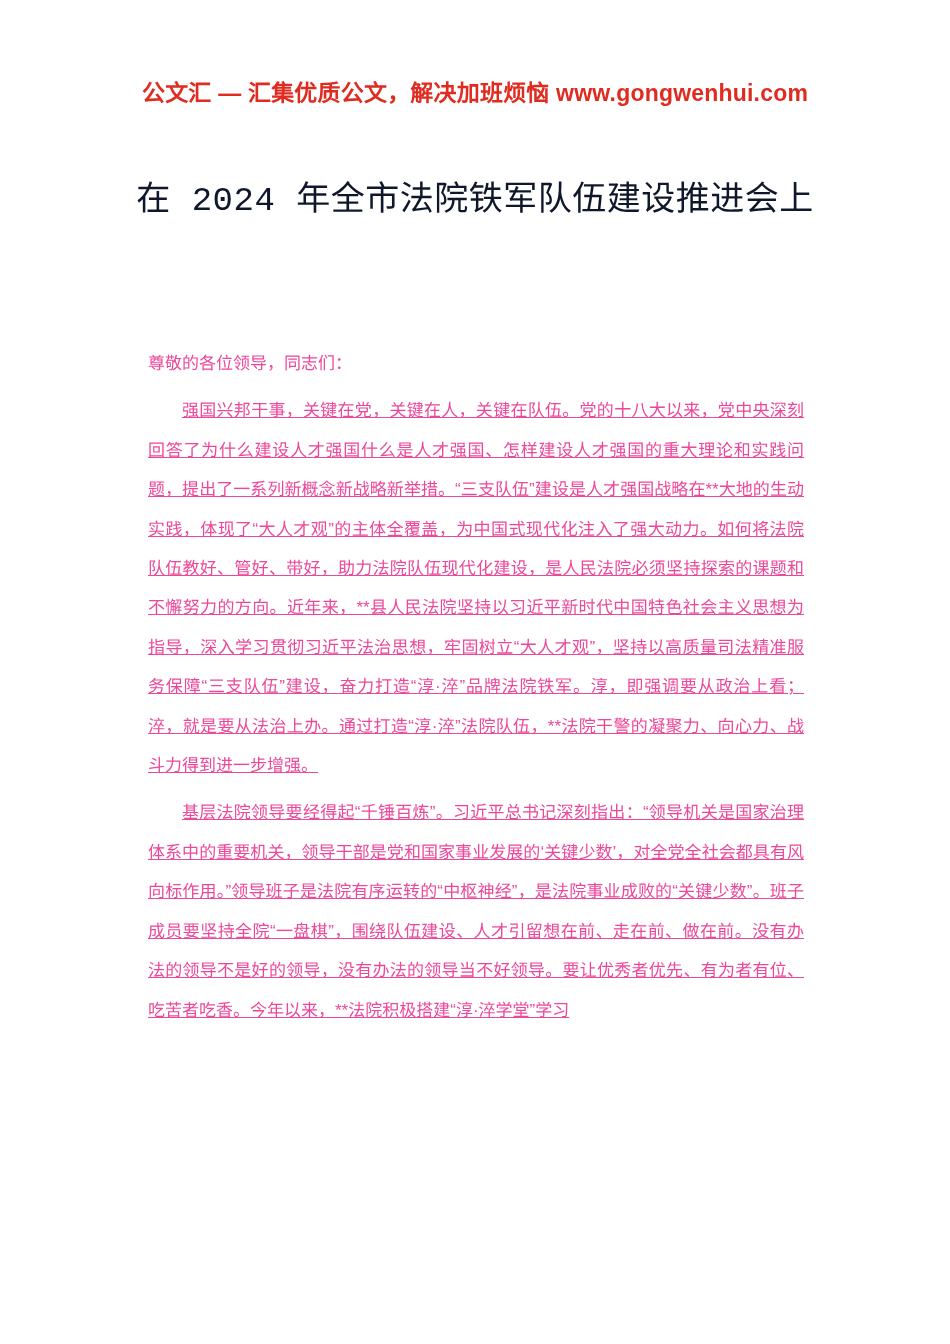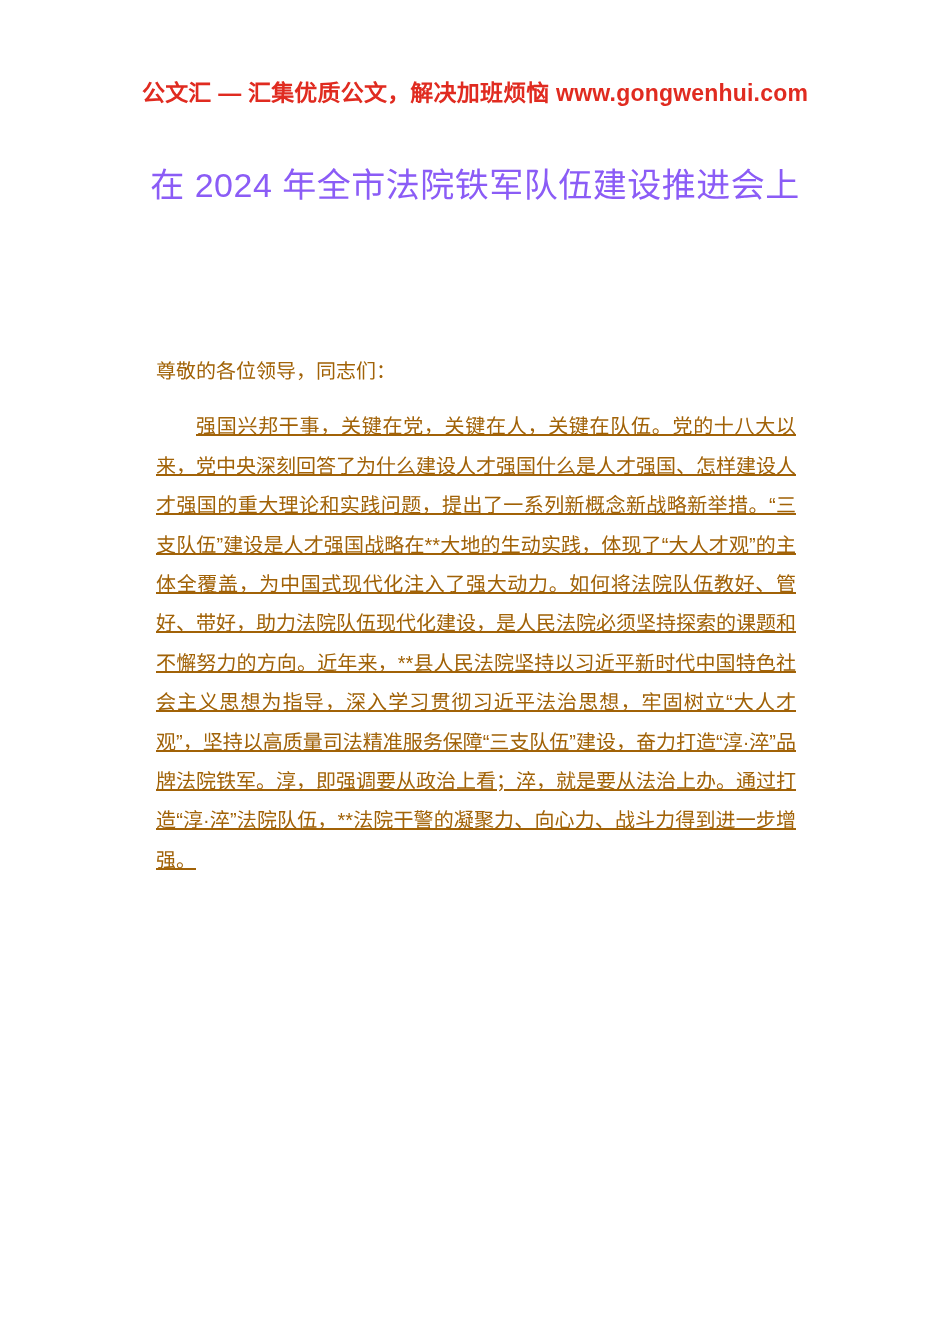--- a/index.html
+++ b/index.html
@@ -38,47 +38,47 @@
     letter-spacing: 0.2px;
     line-height: 30px;
     white-space: nowrap;
     font-family: "Liberation Sans", "DejaVu Sans", sans-serif;
   }
   .watermark .wm-cn { font-weight: 600; }
 
   
   .doc-title {
     position: absolute;
-    top: 156px;
+    top: 172px;
     left: 125px;
     width: 700px;
     text-align: center;
     font-size: 34px;
     line-height: 58px;
     font-weight: 400;
     letter-spacing: 0.5px;
-    color: #8b5cf6;
-    font-family: Liberation Sans, sans-serif;
+    color: #0f172a;
+    font-family: Liberation Mono, monospace;
   }
 
   
   .doc-body {
     position: absolute;
     top: 336px;
     left: 140px;
     width: 672px;
   }
   .para {
-    margin: 16px;
-    font-size: 20px;
+    margin: 8px;
+    font-size: 17px;
     line-height: 39.4px;
     text-align: justify;
     text-justify: inter-ideograph;
     letter-spacing: 0px;
-    color: #a16207;
+    color: #ec4899;
     word-break: break-all;
   }
   .para.indent {
     text-indent: 2em;
     text-decoration: underline;
   }
   .para.salutation {
     text-indent: 0;
   }
 </style>
@@ -91,15 +91,16 @@
     <span class="wm-cn">公文汇 — 汇集优质公文，解决加班烦恼 www.gongwenhui.com</span>
   </div>
 
   <div class="doc-title">
     <div>在 2024 年全市法院铁军队伍建设推进会上</div>
   </div>
 
   <div class="doc-body">
     <p class="para salutation">尊敬的各位领导，同志们：</p>
     <p class="para indent">强国兴邦干事，关键在党，关键在人，关键在队伍。党的十八大以来，党中央深刻回答了为什么建设人才强国什么是人才强国、怎样建设人才强国的重大理论和实践问题，提出了一系列新概念新战略新举措。“三支队伍”建设是人才强国战略在**大地的生动实践，体现了“大人才观”的主体全覆盖，为中国式现代化注入了强大动力。如何将法院队伍教好、管好、带好，助力法院队伍现代化建设，是人民法院必须坚持探索的课题和不懈努力的方向。近年来，**县人民法院坚持以习近平新时代中国特色社会主义思想为指导，深入学习贯彻习近平法治思想，牢固树立“大人才观”，坚持以高质量司法精准服务保障“三支队伍”建设，奋力打造“淳·淬”品牌法院铁军。淳，即强调要从政治上看；淬，就是要从法治上办。通过打造“淳·淬”法院队伍，**法院干警的凝聚力、向心力、战斗力得到进一步增强。</p>
+    <p class="para indent">基层法院领导要经得起“千锤百炼”。习近平总书记深刻指出：“领导机关是国家治理体系中的重要机关，领导干部是党和国家事业发展的‘关键少数’，对全党全社会都具有风向标作用。”领导班子是法院有序运转的“中枢神经”，是法院事业成败的“关键少数”。班子成员要坚持全院“一盘棋”，围绕队伍建设、人才引留想在前、走在前、做在前。没有办法的领导不是好的领导，没有办法的领导当不好领导。要让优秀者优先、有为者有位、吃苦者吃香。今年以来，**法院积极搭建“淳·淬学堂”学习</p>
   </div>
 
 </div>
 
 </body></html>

